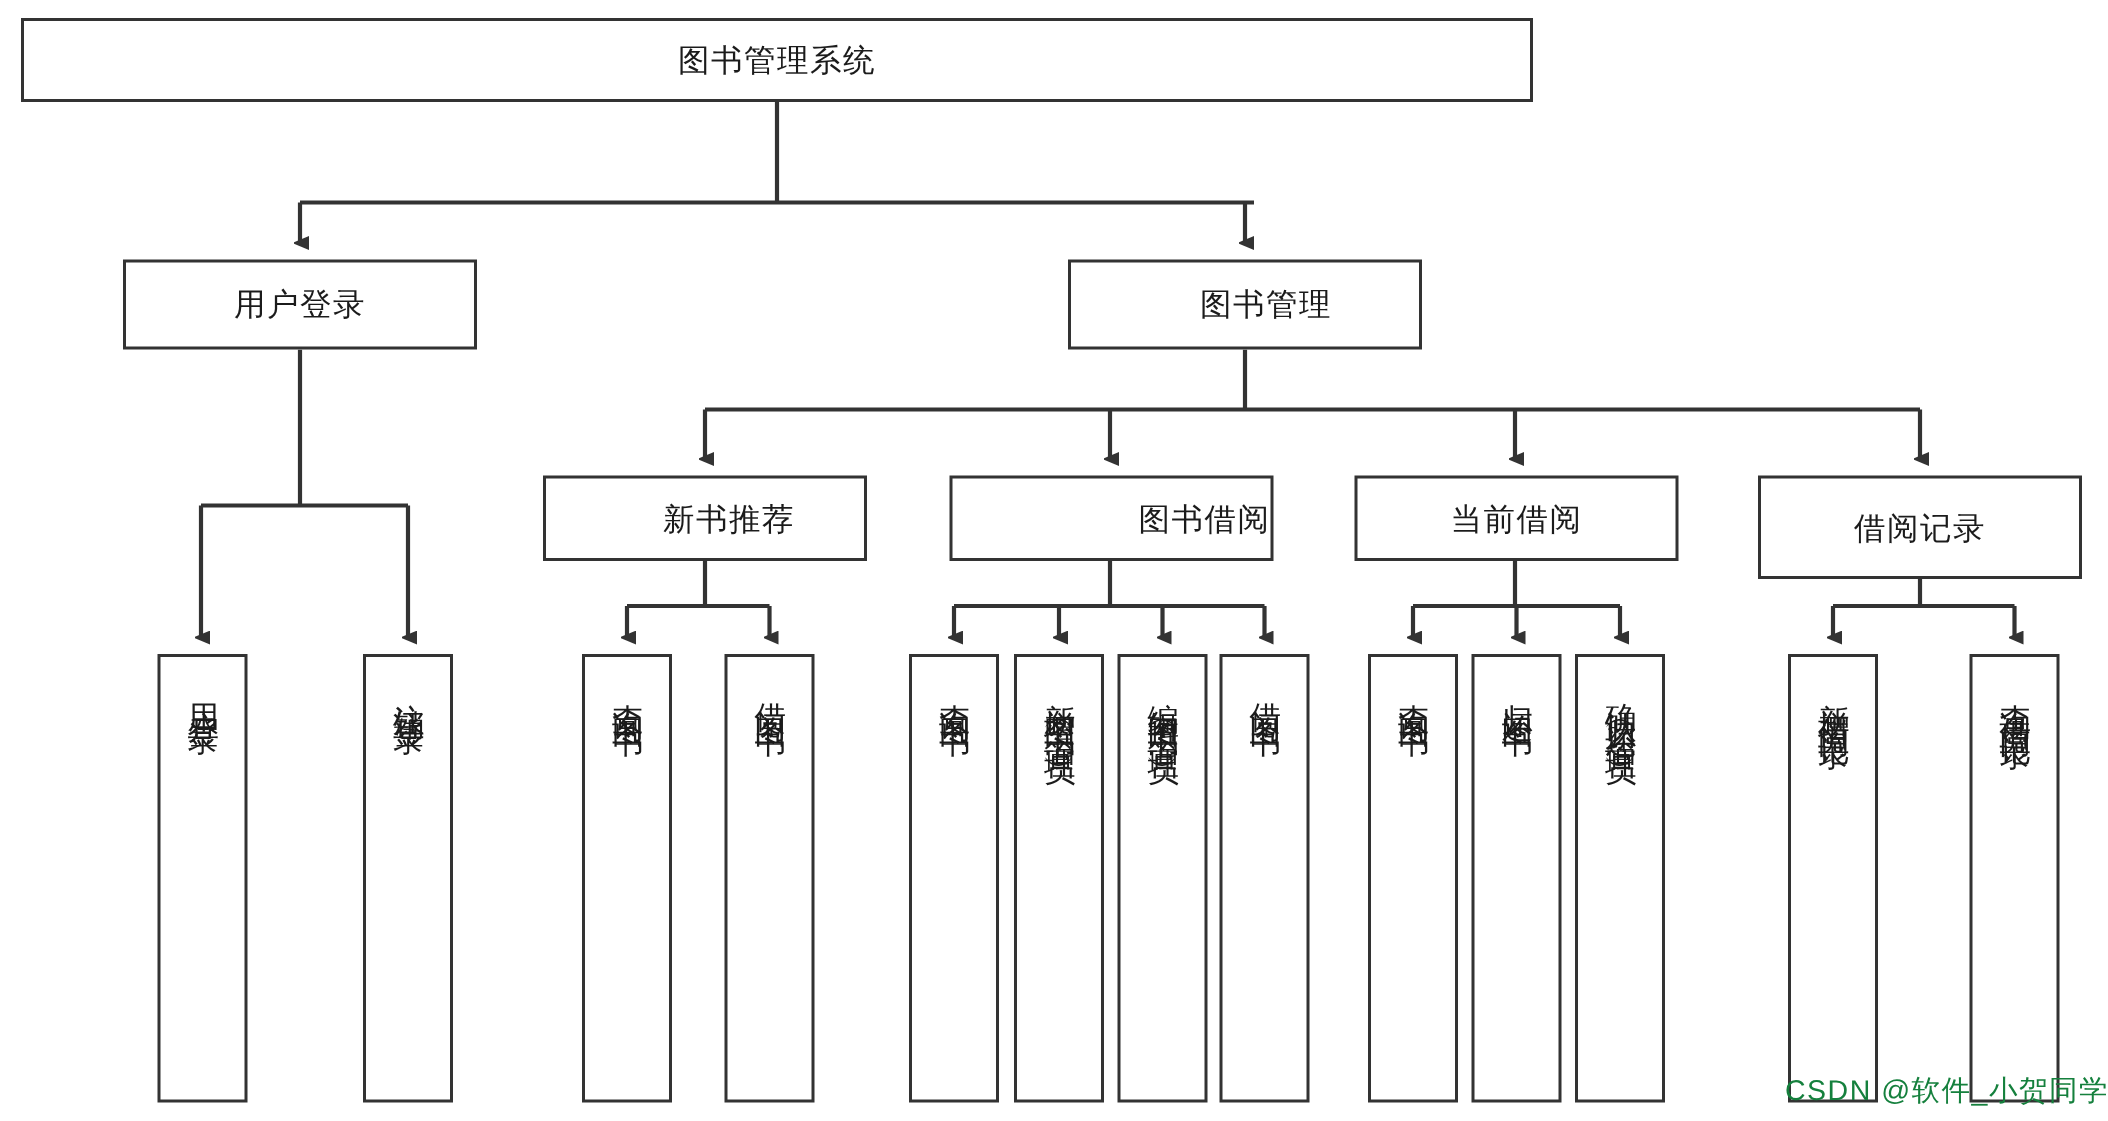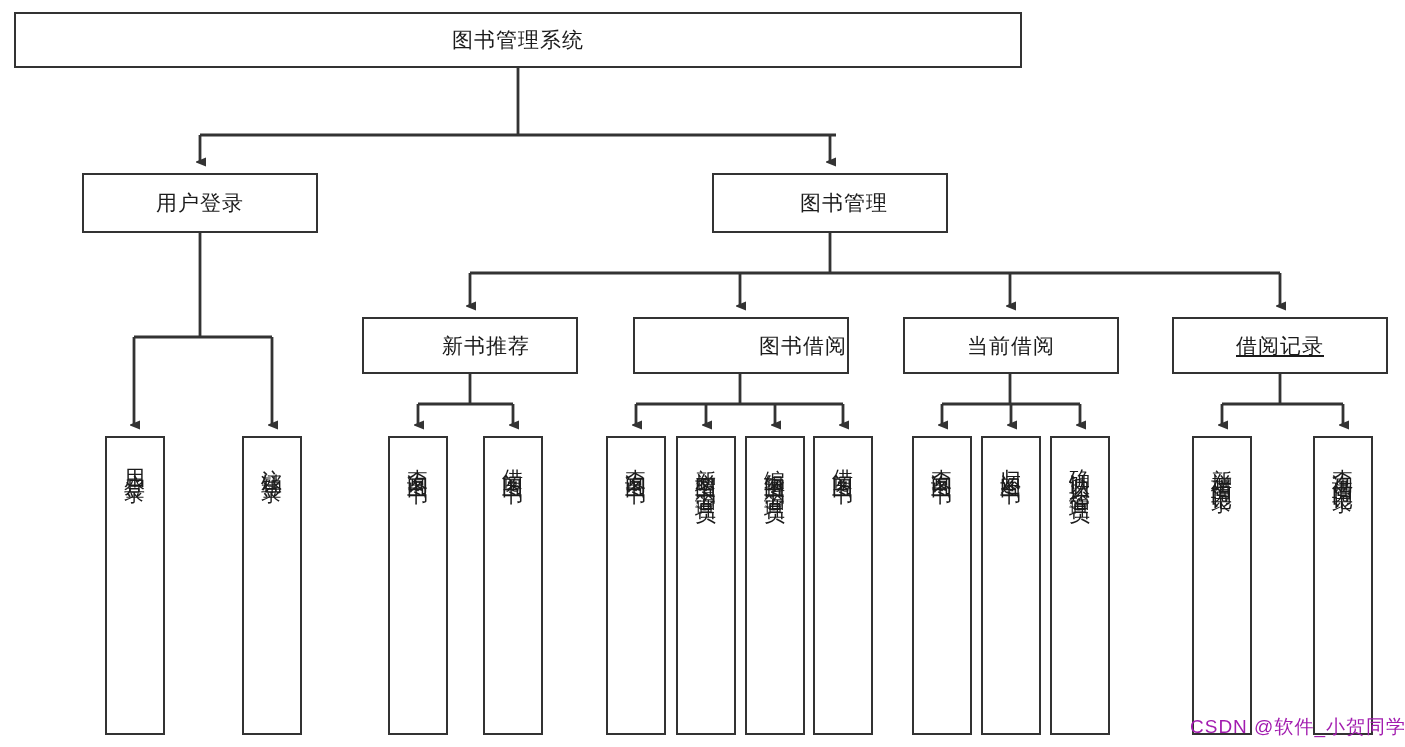--- a/index.html
+++ b/index.html
@@ -47,21 +47,21 @@
   .vtext {
     writing-mode: vertical-rl;
     text-orientation: upright;
     letter-spacing: 5px;
     line-height: 1;
     display: block;
   }
   .watermark {
     position: absolute;
     font-size: 19px;
-    color: #a21caf;
+    color: #15803d;
     white-space: nowrap;
     letter-spacing: 1px;
   }
 </style>
 </head>
 <body>
 
 <div id="canvas">
 
   <svg id="edges" viewBox="0 0 1405 747" xmlns="http://www.w3.org/2000/svg">
@@ -127,21 +127,21 @@
 
   <div class="node h" style="left:362px;top:317px;width:216px;height:57px;padding-left:32px;">
     <span>新书推荐</span>
   </div>
   <div class="node h" style="left:633px;top:317px;width:216px;height:57px;justify-content:flex-end;">
     <span>图书借阅</span>
   </div>
   <div class="node h" style="left:903px;top:317px;width:216px;height:57px;">
     <span>当前借阅</span>
   </div>
-  <div class="node h" style="left:1172px;top:317px;width:216px;height:57px;text-decoration:underline;">
+  <div class="node h" style="left:1172px;top:317px;width:216px;height:69px;">
     <span>借阅记录</span>
   </div>
 
   <div class="node v" style="left:105px;top:436px;width:60px;height:299px;">
     <span class="vtext">用户登录</span>
   </div>
   <div class="node v" style="left:242px;top:436px;width:60px;height:299px;">
     <span class="vtext">注销登录</span>
   </div>
 

